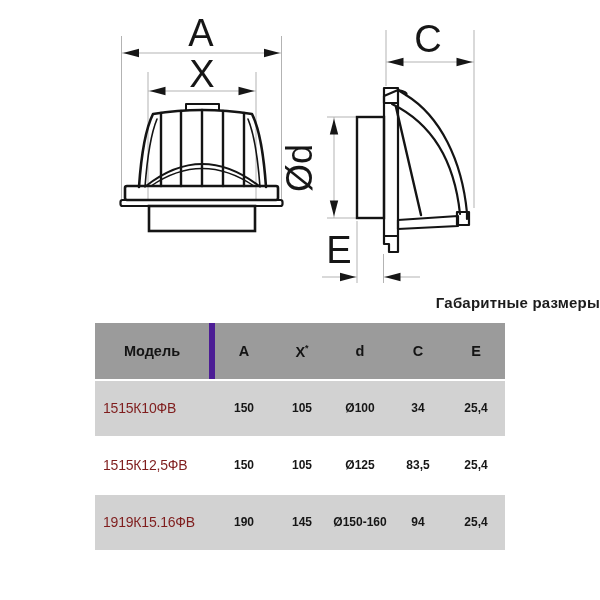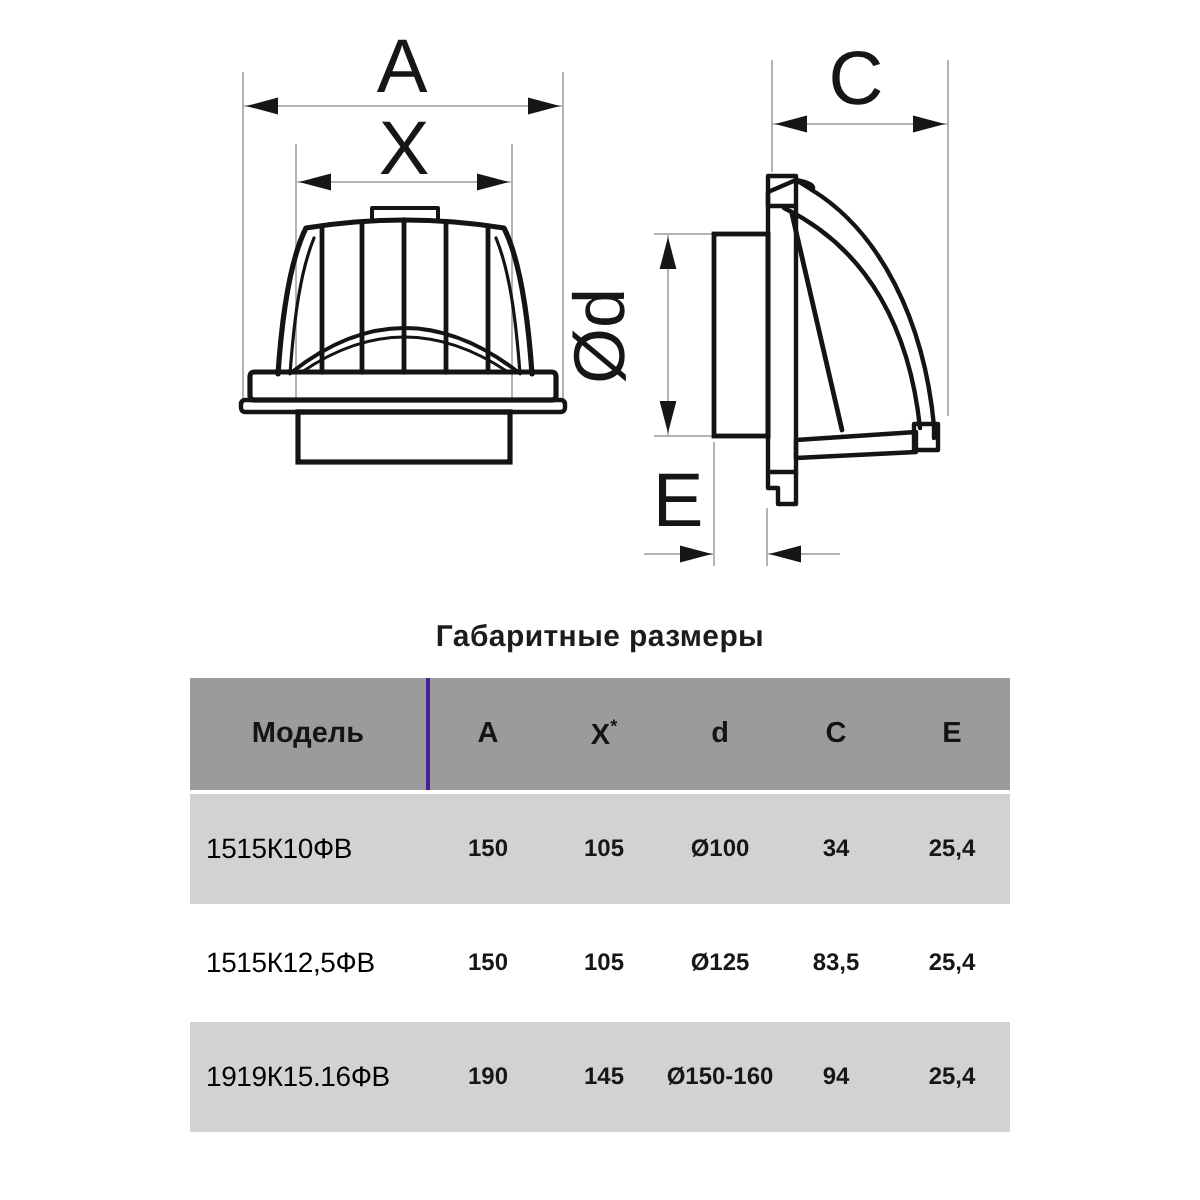--- a/index.html
+++ b/index.html
@@ -6,41 +6,41 @@
   body{
     width:600px;height:600px;background:#ffffff;
     font-family:"Liberation Sans","DejaVu Sans",sans-serif;
     color:#1a1a1a; overflow:hidden;
   }
   .page{position:relative;width:600px;height:600px;background:#fff;}
   svg.diagram{display:block;width:600px;height:290px;}
   .dim-label{font-family:"Liberation Sans","DejaVu Sans",sans-serif;font-size:38px;fill:#161616;}
   .dim-label-small{font-size:36px;}
   .table-title{
-    margin:20px 0 0 0;text-align:center;
+    margin:4px 0 0 0;text-align:right;
     font-size:15px;font-weight:bold;color:#1c1c1c;letter-spacing:.2px;
   }
   table.dims{
     table-layout:fixed;border-collapse:separate;border-spacing:0 2px;
     width:410px;margin:10px auto 0 auto;
   }
   table.dims th{
     background:#9b9b9b;height:56px;font-size:14.5px;font-weight:bold;color:#141414;
     text-align:center;vertical-align:middle;padding:0;
   }
-  table.dims th.model-col{border-right:2px solid #4c1d95;}
+  table.dims th.model-col{border-right:6px solid #4c1d95;}
   table.dims th sup{font-size:9px;vertical-align:super;}
   table.dims td{
     height:55px;vertical-align:middle;text-align:center;
     font-size:12px;font-weight:bold;color:#161616;padding:0;line-height:1.25;
   }
   table.dims tr.alt td{background:#d2d2d2;}
   table.dims td.model{
     text-align:left;padding-left:8px;font-weight:normal;font-size:14px;
-    color:#000000;letter-spacing:-0.2px;
+    color:#7f1d1d;letter-spacing:-0.2px;
   }
   .footnote{
     margin:9px 0 0 103px;font-size:13px;color:#666;letter-spacing:.2px;
   }
   .footnote sup{font-size:9px;vertical-align:super;}
 </style>
 </head>
 <body>
 
 <div class="page">

